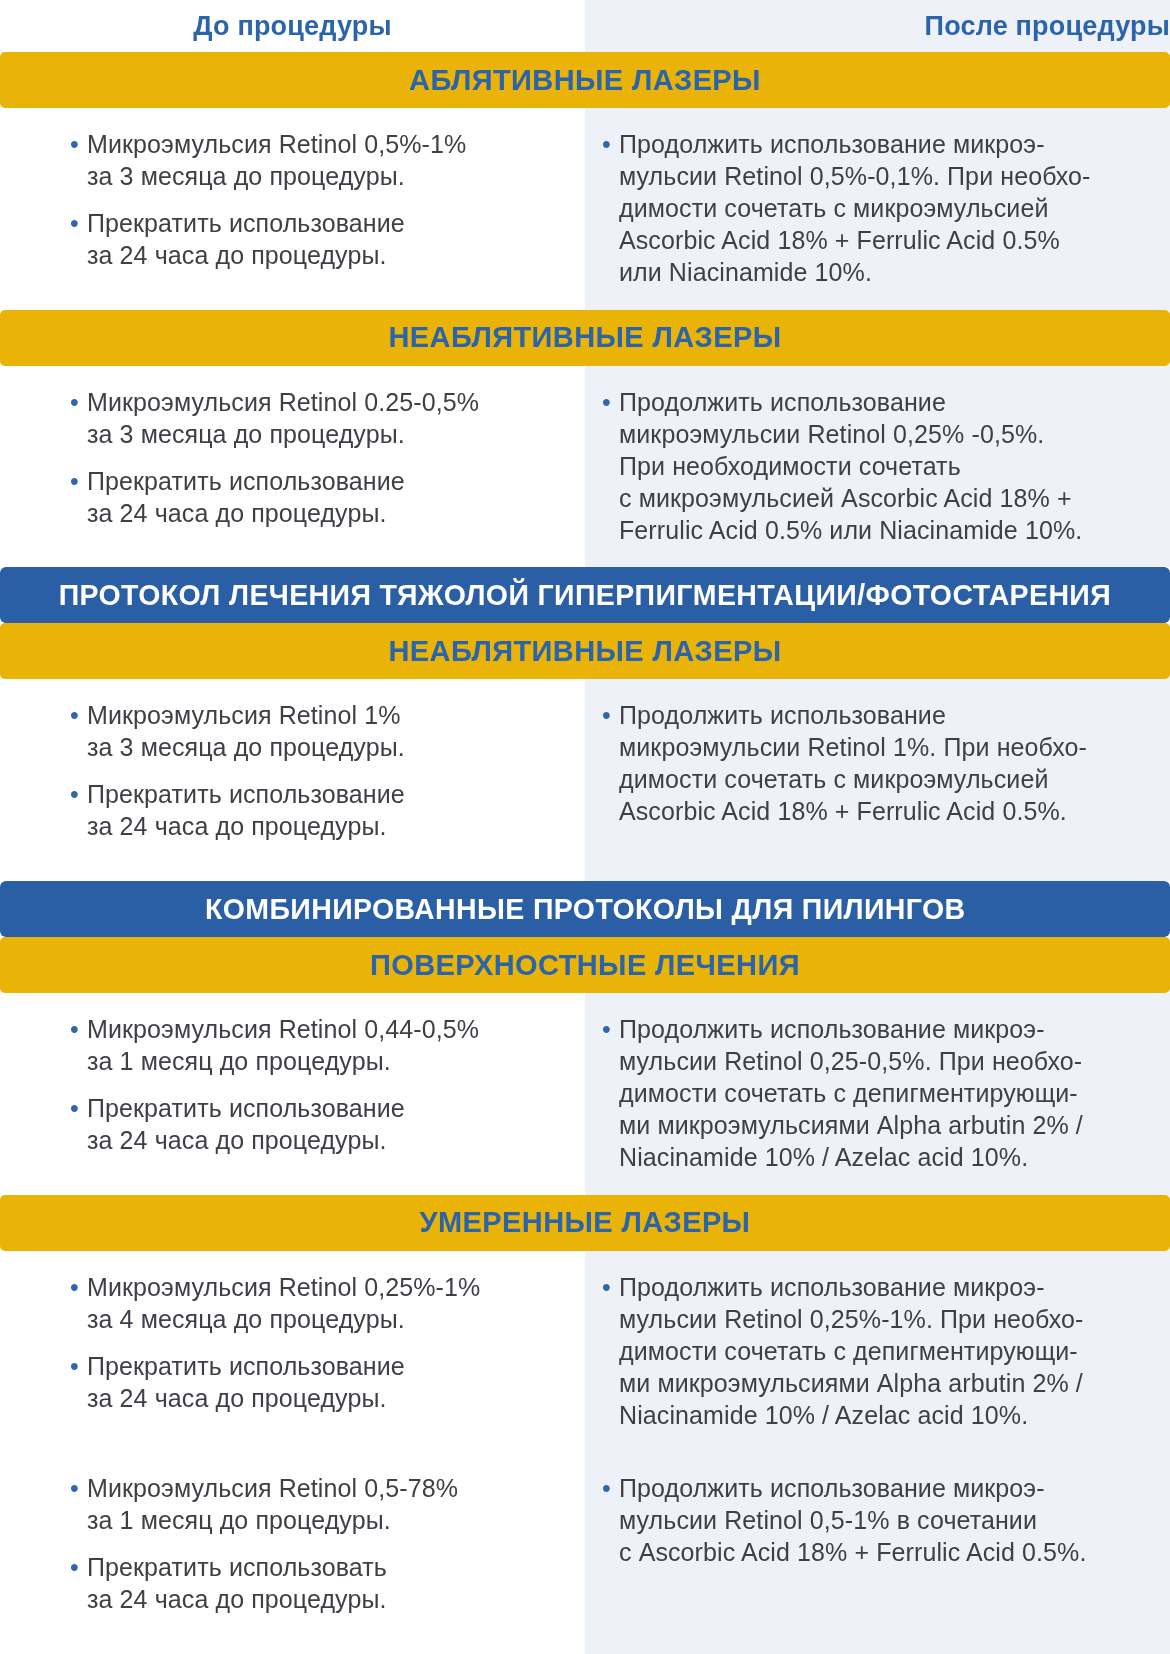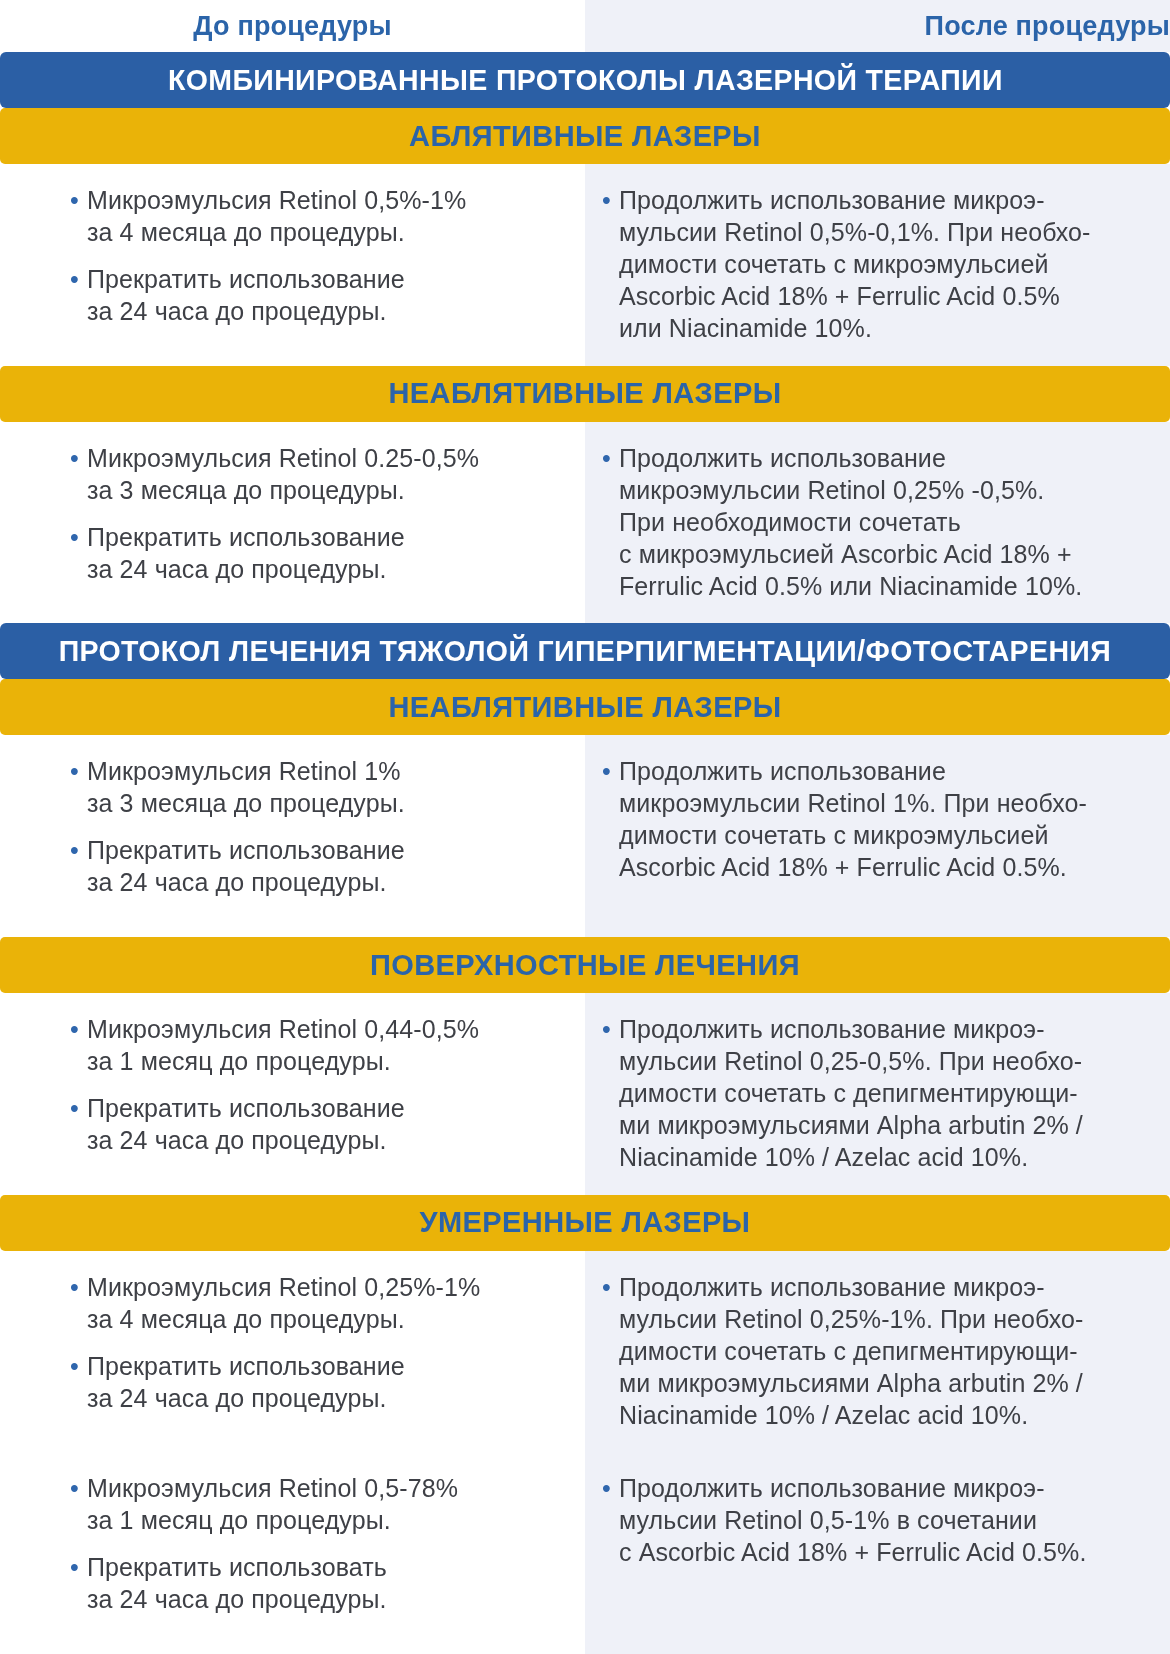--- a/index.html
+++ b/index.html
@@ -65,32 +65,29 @@
   <div class="col-headers">
     <div class="half before">
       <span class="col-header-label">До процедуры</span>
     </div>
     <div class="half after">
       <span class="col-header-label">После процедуры</span>
     </div>
   </div>
 
   <div class="sections">
-      <div class="banner">
-        <span class="banner-title">КОМБИНИРОВАННЫЕ ПРОТОКОЛЫ ЛАЗЕРНОЙ ТЕРАПИИ</span>
-      </div>
       <div class="subheader">
         <span class="subheader-title">АБЛЯТИВНЫЕ ЛАЗЕРЫ</span>
       </div>
       <div class="row">
         <div class="cell before">
           <div class="bullet">
             <span class="dot">•</span>
             <span class="bullet-text">Микроэмульсия Retinol 0,5%-1%
-за 4 месяца до процедуры.</span>
+за 3 месяца до процедуры.</span>
           </div>
           <div class="bullet">
             <span class="dot">•</span>
             <span class="bullet-text">Прекратить использование
 за 24 часа до процедуры.</span>
           </div>
         </div>
         <div class="cell after">
           <div class="bullet">
             <span class="dot">•</span>
@@ -151,20 +148,23 @@
         <div class="cell after">
           <div class="bullet">
             <span class="dot">•</span>
             <span class="bullet-text">Продолжить использование
 микроэмульсии Retinol 1%. При необхо-
 димости сочетать с микроэмульсией
 Ascorbic Acid 18% + Ferrulic Acid 0.5%.</span>
           </div>
         </div>
       </div>
+      <div class="banner">
+        <span class="banner-title">КОМБИНИРОВАННЫЕ ПРОТОКОЛЫ ДЛЯ ПИЛИНГОВ</span>
+      </div>
       <div class="subheader">
         <span class="subheader-title">ПОВЕРХНОСТНЫЕ ЛЕЧЕНИЯ</span>
       </div>
       <div class="row">
         <div class="cell before">
           <div class="bullet">
             <span class="dot">•</span>
             <span class="bullet-text">Микроэмульсия Retinol 0,44-0,5%
 за 1 месяц до процедуры.</span>
           </div>

